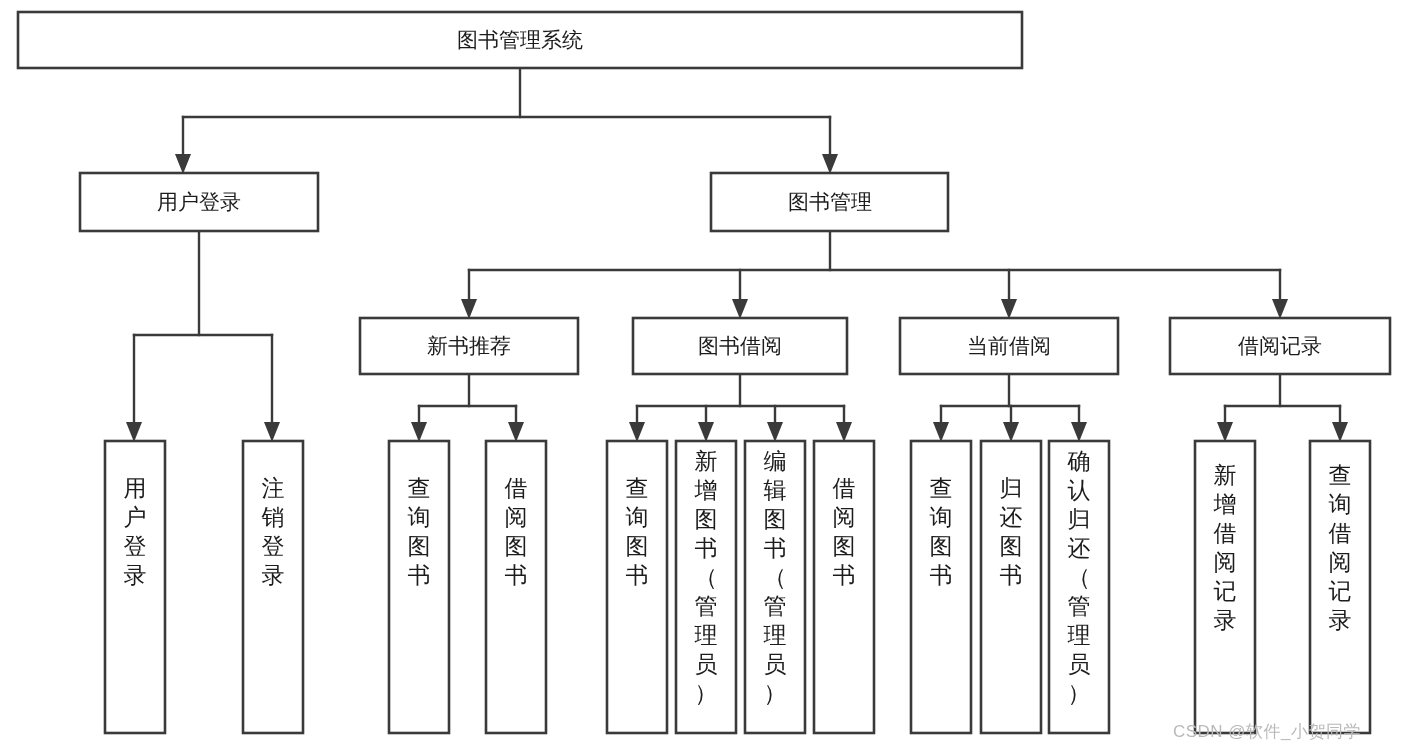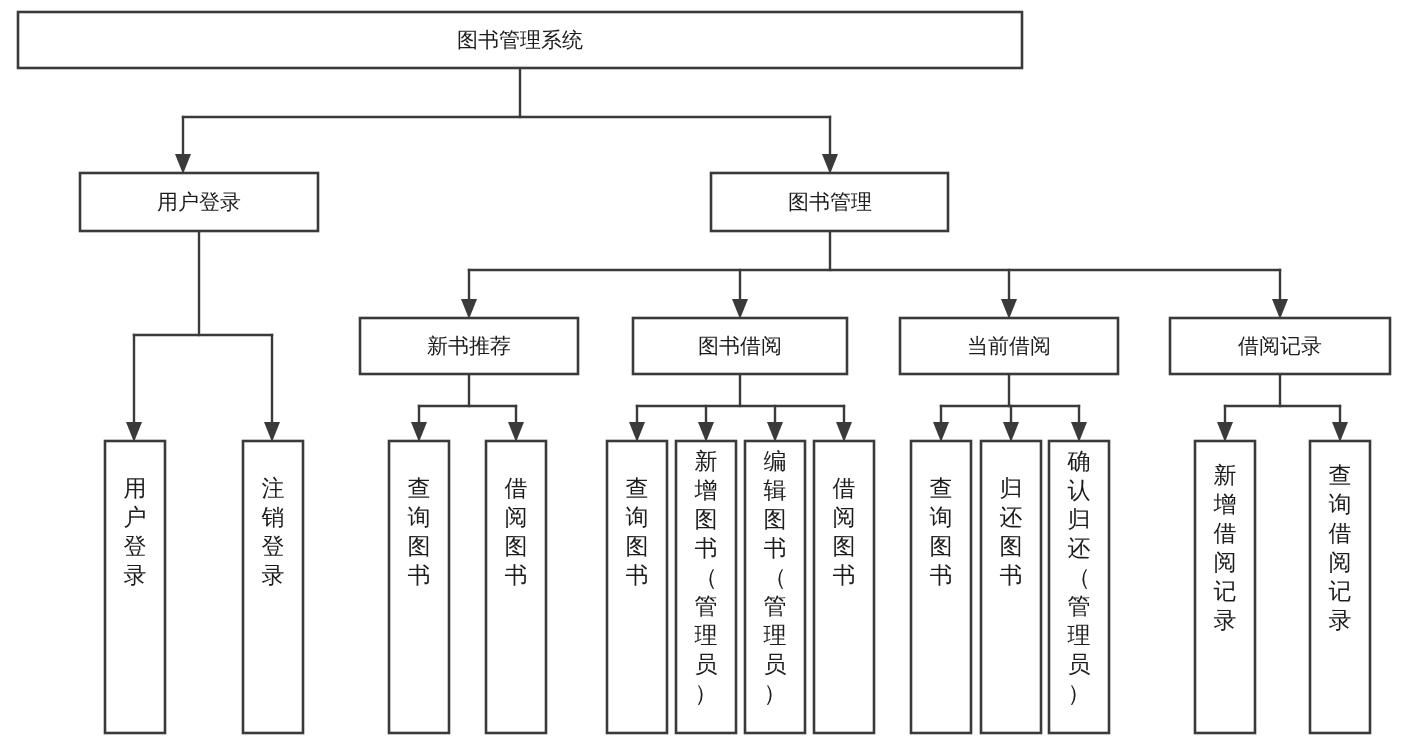--- a/index.html
+++ b/index.html
@@ -226,13 +226,14 @@
       <rect class="node-box" x="1195" y="441" width="60" height="292"></rect>
       <text class="leaf-label-v" x="1225" y="483"><tspan x="1225" y="483">新</tspan><tspan x="1225" y="512">增</tspan><tspan x="1225" y="541">借</tspan><tspan x="1225" y="570">阅</tspan><tspan x="1225" y="599">记</tspan><tspan x="1225" y="628">录</tspan></text>
     </g>
     <g>
       <rect class="node-box" x="1310" y="441" width="60" height="292"></rect>
       <text class="leaf-label-v" x="1340" y="483"><tspan x="1340" y="483">查</tspan><tspan x="1340" y="512">询</tspan><tspan x="1340" y="541">借</tspan><tspan x="1340" y="570">阅</tspan><tspan x="1340" y="599">记</tspan><tspan x="1340" y="628">录</tspan></text>
     </g>
 
   </svg>
 
+  <div class="watermark">CSDN @软件_小贺同学</div>
 </div>
 
 </body></html>

